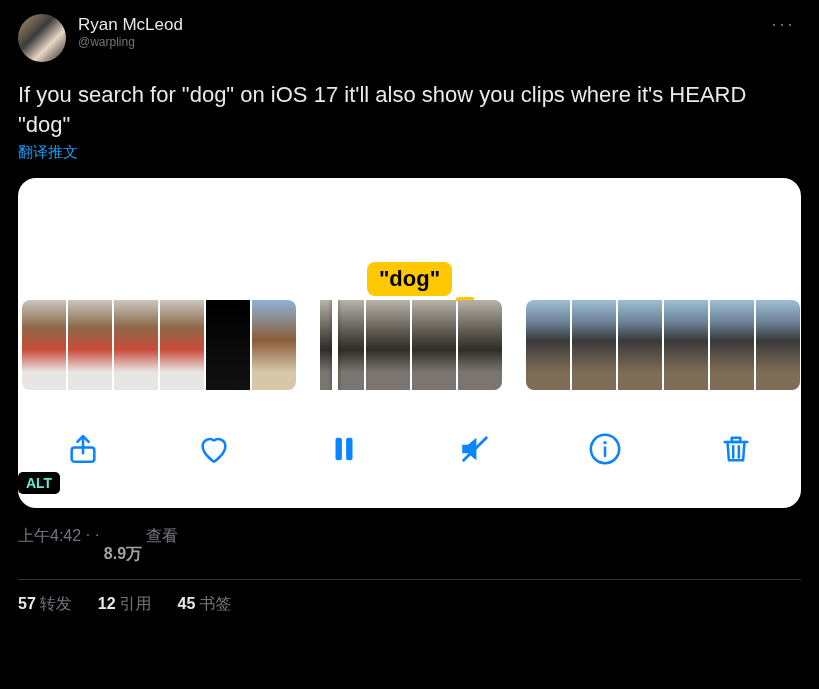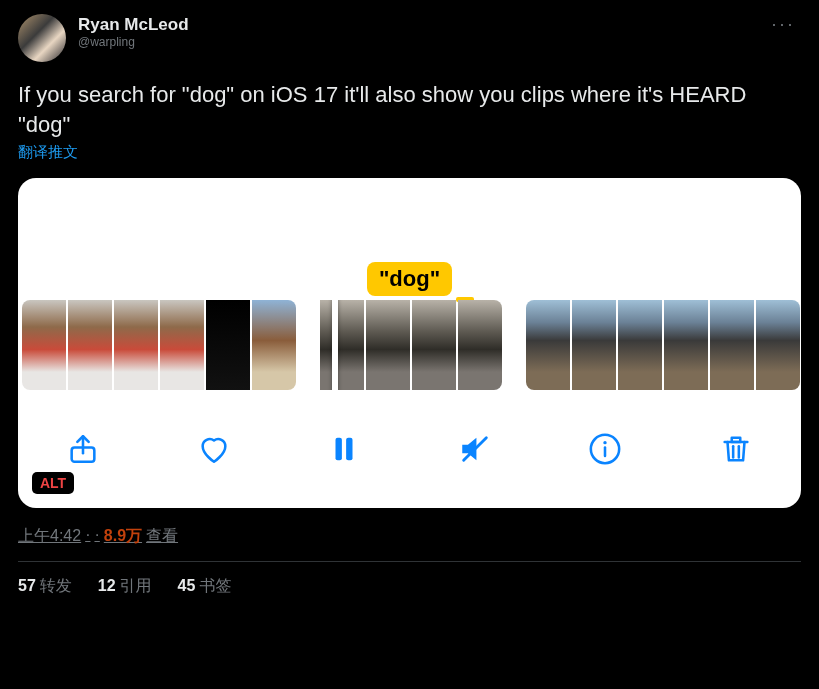--- a/index.html
+++ b/index.html
@@ -12,21 +12,21 @@
     overflow: hidden;
   }
   .tweet { padding: 14px 18px 0 18px; position: relative; }
   .header { display: flex; align-items: flex-start; gap: 12px; }
   .avatar {
     width: 48px; height: 48px; border-radius: 50%;
     background: linear-gradient(135deg,#b0946e 0%,#3b3b3b 40%,#e8d6c2 65%,#1f1f24 100%);
     flex-shrink: 0;
   }
   .name-block { display: flex; flex-direction: column; line-height: 1.25; }
-  .display-name { font-weight: 700; font-size: 17px; color: #e7e9ea; }
+  .display-name { font-weight: 400; font-size: 17px; color: #e7e9ea; }
   .handle { font-size: 12px; color: #71767b; }
   .more {
     position: absolute; top: 14px; right: 24px;
     color: #71767b; font-size: 18px; letter-spacing: 2px; cursor: pointer;
   }
   .body-text {
     margin-top: 18px; font-size: 22px; line-height: 1.35; color: #e7e9ea;
     word-wrap: break-word;
   }
   .translate-link {
@@ -80,29 +80,29 @@
   .toolbar {
     flex: 1; display: flex; align-items: center; justify-content: space-around;
     padding-top: 10px; padding-bottom: 10px;
   }
   .tb-btn {
     width: 44px; height: 44px; display: flex; align-items: center; justify-content: center;
     color: #0a84ff; cursor: pointer;
   }
   .tb-btn svg { width: 34px; height: 34px; }
   .alt-badge {
-    position: absolute; left: 14px; bottom: 14px;
-    background: #000; color: #ef4444; font-weight: 800; font-size: 14px;
+    position: absolute; left: 0; bottom: 14px;
+    background: #000; color: #5eead4; font-weight: 800; font-size: 14px;
     padding: 3px 8px; border-radius: 5px; text-align: center;
   }
   .meta-row {
     margin-top: 18px; font-size: 16px; color: #71767b;
-    display: flex; align-items: flex-start; gap: 4px; flex-wrap: wrap; text-decoration: underline;
-  }
-  .meta-row .bold { color: #c2410c; font-weight: 700; }
+    display: flex; align-items: flex-start; gap: 4px; flex-wrap: wrap;
+  }
+  .meta-row .bold { color: #a3a3a3; font-weight: 700; margin-top: 18px; }
   .divider {
     height: 1px; background: #2f3336; margin-top: 14px;
   }
   .stats-row {
     margin-top: 14px; display: flex; gap: 26px; font-size: 16px; color: #71767b;
   }
   .stats-row .num { color: #e7e9ea; font-weight: 700; margin-right: 4px; }
 </style>
 </head>
 <body>

